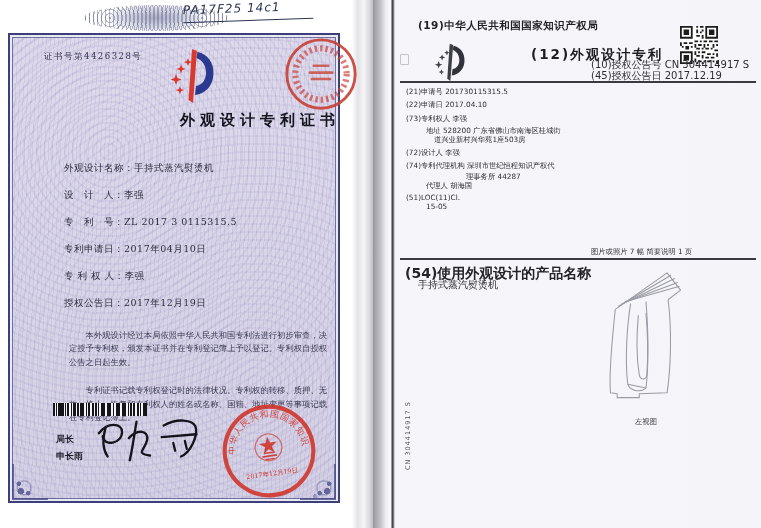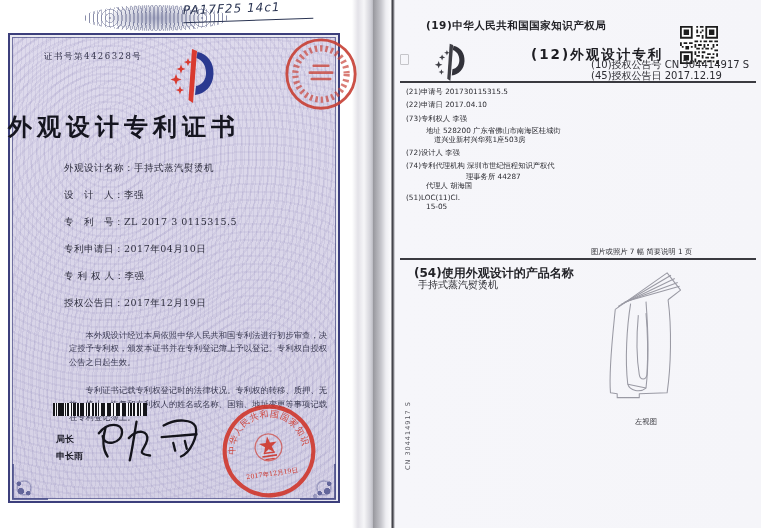--- a/index.html
+++ b/index.html
@@ -37,22 +37,22 @@
       radial-gradient(ellipse 48% 75% at 50% 50%, rgba(95,100,145,.50), rgba(95,100,145,.14) 62%, transparent 72%),
       repeating-radial-gradient(circle at 18% 50%, rgba(72,78,122,.40) 0 1px, transparent 1px 4px),
       repeating-radial-gradient(circle at 82% 50%, rgba(72,78,122,.40) 0 1px, transparent 1px 4px);
     filter:blur(.3px);}
   .hand-note{position:absolute;left:183px;top:1px;width:130px;height:20px;
     font-family:"DejaVu Sans",sans-serif;font-style:italic;font-size:12px;color:#2b3553;
     transform:rotate(-2deg);border-bottom:1.5px solid #2b3553;letter-spacing:1px;}
   .cert-no{position:absolute;left:44px;top:51px;font-size:8.5px;letter-spacing:1.5px;color:#33334a;}
   .cert-logo{position:absolute;left:166px;top:48px;width:50px;height:58px;}
   .stamp1{position:absolute;left:283px;top:36px;width:76px;height:76px;opacity:.92;}
-  .cert-title{position:absolute;left:8px;top:111px;width:332px;text-align:left;
-    font-size:24px;font-weight:700;letter-spacing:5px;color:#15151f;}
+  .cert-title{position:absolute;left:8px;top:111px;width:332px;text-align:right;
+    font-size:15px;font-weight:700;letter-spacing:5px;color:#15151f;}
   .field{position:absolute;left:64px;font-size:9.5px;letter-spacing:.5px;color:#2e2e3e;text-align:right;}
   .f0{top:162px}.f1{top:189px}.f2{top:216px}.f3{top:243px}.f4{top:270px}.f5{top:297px}
   .body-text{position:absolute;left:54px;top:314px;width:288px;font-size:8.3px;
     line-height:13.4px;text-align:justify;color:#3a3a52;}
   .body-text p{margin:15px;text-indent:2em;}
   .barcode{position:absolute;left:53px;top:403px;width:94px;height:13px;background-color:#f5f4f8;
     background-image:
       repeating-linear-gradient(90deg,#15151a 0 1px,transparent 1px 3px),
       repeating-linear-gradient(90deg,#15151a 0 2px,transparent 2px 7px),
       repeating-linear-gradient(90deg,#15151a 0 1px,transparent 1px 5px);}
@@ -60,35 +60,35 @@
   .dir-name{position:absolute;left:56px;top:450px;font-size:9px;font-weight:700;color:#22222e;}
   .sig{position:absolute;left:92px;top:412px;width:120px;height:58px;}
   .seal{position:absolute;left:221px;top:403px;width:96px;height:96px;transform:rotate(-8deg);}
   .page-footer{position:absolute;left:8px;top:483px;width:332px;text-align:center;
     font-size:7.5px;color:#3c3c52;letter-spacing:1px;}
 
   
   .page-right{position:absolute;left:373px;top:0;width:388px;height:528px;
     font-family:"DejaVu Sans",sans-serif;
     background:linear-gradient(90deg,#97979d 0,#c6c6cc 8px,#eeeef2 13px,#fbfbfd 18px,#38383e 19px,#515158 20px,#f6f6fa 22px,#f5f5f9 100%);}
-  .org{position:absolute;left:45px;top:19px;font-size:10.5px;font-weight:700;color:#1f1f24;letter-spacing:.5px;margin-left:8px;}
+  .org{position:absolute;left:45px;top:19px;font-size:10.5px;font-weight:700;color:#1f1f24;letter-spacing:.5px;}
   .qr{position:absolute;left:307px;top:26px;width:38px;height:38px;}
   .logo2{position:absolute;left:58px;top:43px;width:36px;height:40px;}
   .doc-type{position:absolute;left:158px;top:46px;font-size:13.5px;font-weight:700;color:#1d1d22;letter-spacing:2px;text-align:center;}
   .pub{position:absolute;left:218px;top:59px;font-size:10px;line-height:11px;color:#2c2c32;}
   .rule{position:absolute;left:27px;right:5px;height:1.5px;background:#3a3a40;}
   .r1{top:81px}.r2{top:258px}
   .iline{position:absolute;left:33px;font-size:7.3px;color:#2c2c32;white-space:nowrap;}
   .i0{top:87px}.i1{top:100px}.i2{top:114px}
   .i3{top:126px;left:53px}.i4{top:135px;left:61px}
   .i5{top:148px}.i6{top:161px}
   .i7{top:172px;left:93px}.i8{top:181px;left:53px}
   .i9{top:193px}.i10{top:202px;left:53px}
   .figs{position:absolute;left:218px;top:247px;font-size:7.3px;color:#2c2c32;}
-  .p54{position:absolute;left:41px;top:265px;font-size:12px;font-weight:700;color:#232328;}
+  .p54{position:absolute;left:32px;top:265px;font-size:14px;font-weight:700;color:#232328;}
   .pname{position:absolute;left:45px;top:278px;font-size:10px;color:#2c2c32;}
   .drawing{position:absolute;left:225px;top:267px;width:96px;height:148px;}
   .fig-cap{position:absolute;left:225px;top:417px;width:96px;text-align:center;font-size:7.3px;color:#38383e;}
   .side-code{position:absolute;left:31px;top:470px;font-size:6.5px;color:#55555c;
     transform:rotate(-90deg);transform-origin:left top;white-space:nowrap;letter-spacing:1px;}
   .pencil-mark{position:absolute;left:27px;top:54px;width:9px;height:11px;border:1px solid #b9b9bd;
     border-radius:1px;opacity:.8;}
 </style>
 </head>
 <body>

